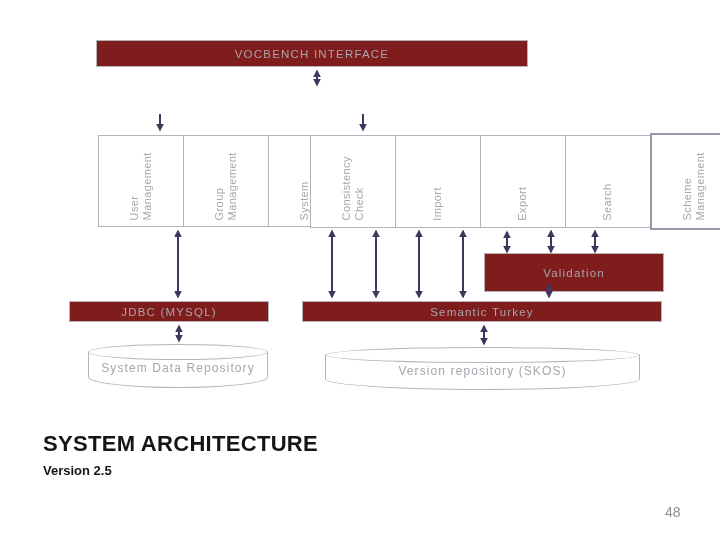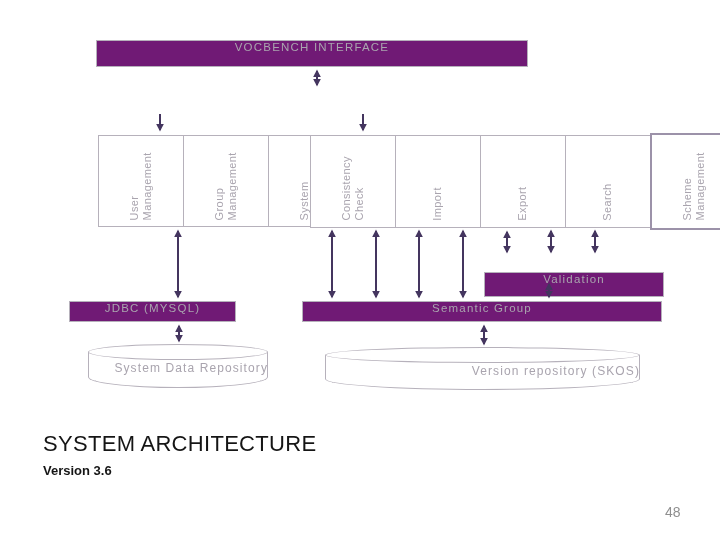--- a/index.html
+++ b/index.html
@@ -12,27 +12,27 @@
   }
   *{box-sizing:border-box;margin:0;padding:0}
   body{background:#fff;font-family:"Liberation Sans",sans-serif}
   .slide{position:relative;width:720px;height:540px;background:#ffffff;overflow:hidden}
 
   .arrows{position:absolute;left:0;top:0;z-index:5;pointer-events:none}
   .arrows line{stroke:var(--arrow);stroke-width:2}
   .arrows line.dbl{marker-start:url(#ah);marker-end:url(#ah)}
   .arrows line.end{marker-end:url(#ah)}
 
-  .hbox{position:absolute;border:1px solid var(--box-border);background:#701a75;
-        display:flex;align-items:flex-start;justify-content:center;
+  .hbox{position:absolute;border:1px solid var(--box-border);background:#7f1d1d;
+        display:flex;align-items:center;justify-content:center;
         color:var(--box-text);font-size:11.5px;letter-spacing:1.2px;}
   .vocbench{left:96px;top:40px;width:432px;height:27px}
   .gwt{left:96px;top:89px;width:432px;height:25px}
-  .validation{left:484px;top:272px;width:180px;height:25px}
-  .jdbc{left:69px;top:301px;width:167px;height:21px}
+  .validation{left:484px;top:253px;width:180px;height:39px}
+  .jdbc{left:69px;top:301px;width:200px;height:21px}
   .semturkey{left:302px;top:301px;width:360px;height:21px}
 
   .vgroup{position:absolute;display:flex}
   .vgroup-admin{left:98px;top:135px;width:170px;height:92px}
   .vgroup-fn{left:310px;top:135px;width:307px;height:93px}
   .vcell{flex:1;position:relative;border:1px solid var(--box-border);background:#fff;
          display:flex;align-items:center;justify-content:center}
   .vcell + .vcell{margin-left:-1px}
   .vcell.highlight{border:2px solid var(--highlight-border);margin-top:-2px;margin-bottom:-2px;z-index:2}
   .vlabel{transform:rotate(-90deg);width:84px;font-size:11px;line-height:1.22;
@@ -40,23 +40,23 @@
 
   .cylinder{position:absolute}
   .cyl-sdr{left:88px;top:344px;width:180px;height:44px}
   .cyl-onto{left:325px;top:347px;width:315px;height:43px}
   .cyl-top{position:absolute;left:0;right:0;top:0;height:16px;border:1px solid var(--box-border);
            border-radius:50%;background:#fff;z-index:2}
   .cyl-body{position:absolute;left:0;right:0;top:8px;bottom:0;background:#fff;
             border:1px solid var(--box-border);border-top:none;
             border-radius:0 0 50% 50% / 0 0 11px 11px;z-index:1}
   .cyl-label{position:absolute;left:0;right:0;top:55%;transform:translateY(-50%);
-             text-align:right;color:var(--box-text);font-size:12px;letter-spacing:1.1px;z-index:3}
+             text-align:center;color:var(--box-text);font-size:12px;letter-spacing:1.1px;z-index:3}
 
-  .slide-title{position:absolute;left:43px;top:431px;font-size:22px;font-weight:400;
+  .slide-title{position:absolute;left:43px;top:431px;font-size:22px;font-weight:700;
                letter-spacing:0.3px;color:var(--title-text)}
   .slide-subtitle{position:absolute;left:43px;top:463px;font-size:13px;font-weight:700;
                   color:var(--title-text)}
   .page-number{position:absolute;left:665px;top:504px;font-size:14px;color:var(--page-number)}
 </style>
 </head>
 <body>
 
 <div class="slide">
 
@@ -123,32 +123,32 @@
 
   <div class="hbox validation">
     <span>Validation</span>
   </div>
 
   <div class="hbox jdbc">
     <span>JDBC (MYSQL)</span>
   </div>
 
   <div class="hbox semturkey">
-    <span>Semantic Group</span>
+    <span>Semantic Turkey</span>
   </div>
 
   <div class="cylinder cyl-sdr">
     <div class="cyl-top"></div>
     <div class="cyl-body"></div>
     <div class="cyl-label">System Data Repository</div>
   </div>
 
   <div class="cylinder cyl-onto">
     <div class="cyl-top"></div>
     <div class="cyl-body"></div>
     <div class="cyl-label">Version repository (SKOS)</div>
   </div>
 
   <div class="slide-title">SYSTEM ARCHITECTURE</div>
-  <div class="slide-subtitle">Version 3.6</div>
+  <div class="slide-subtitle">Version 2.5</div>
   <div class="page-number">48</div>
 
 </div>
 
 </body></html>

